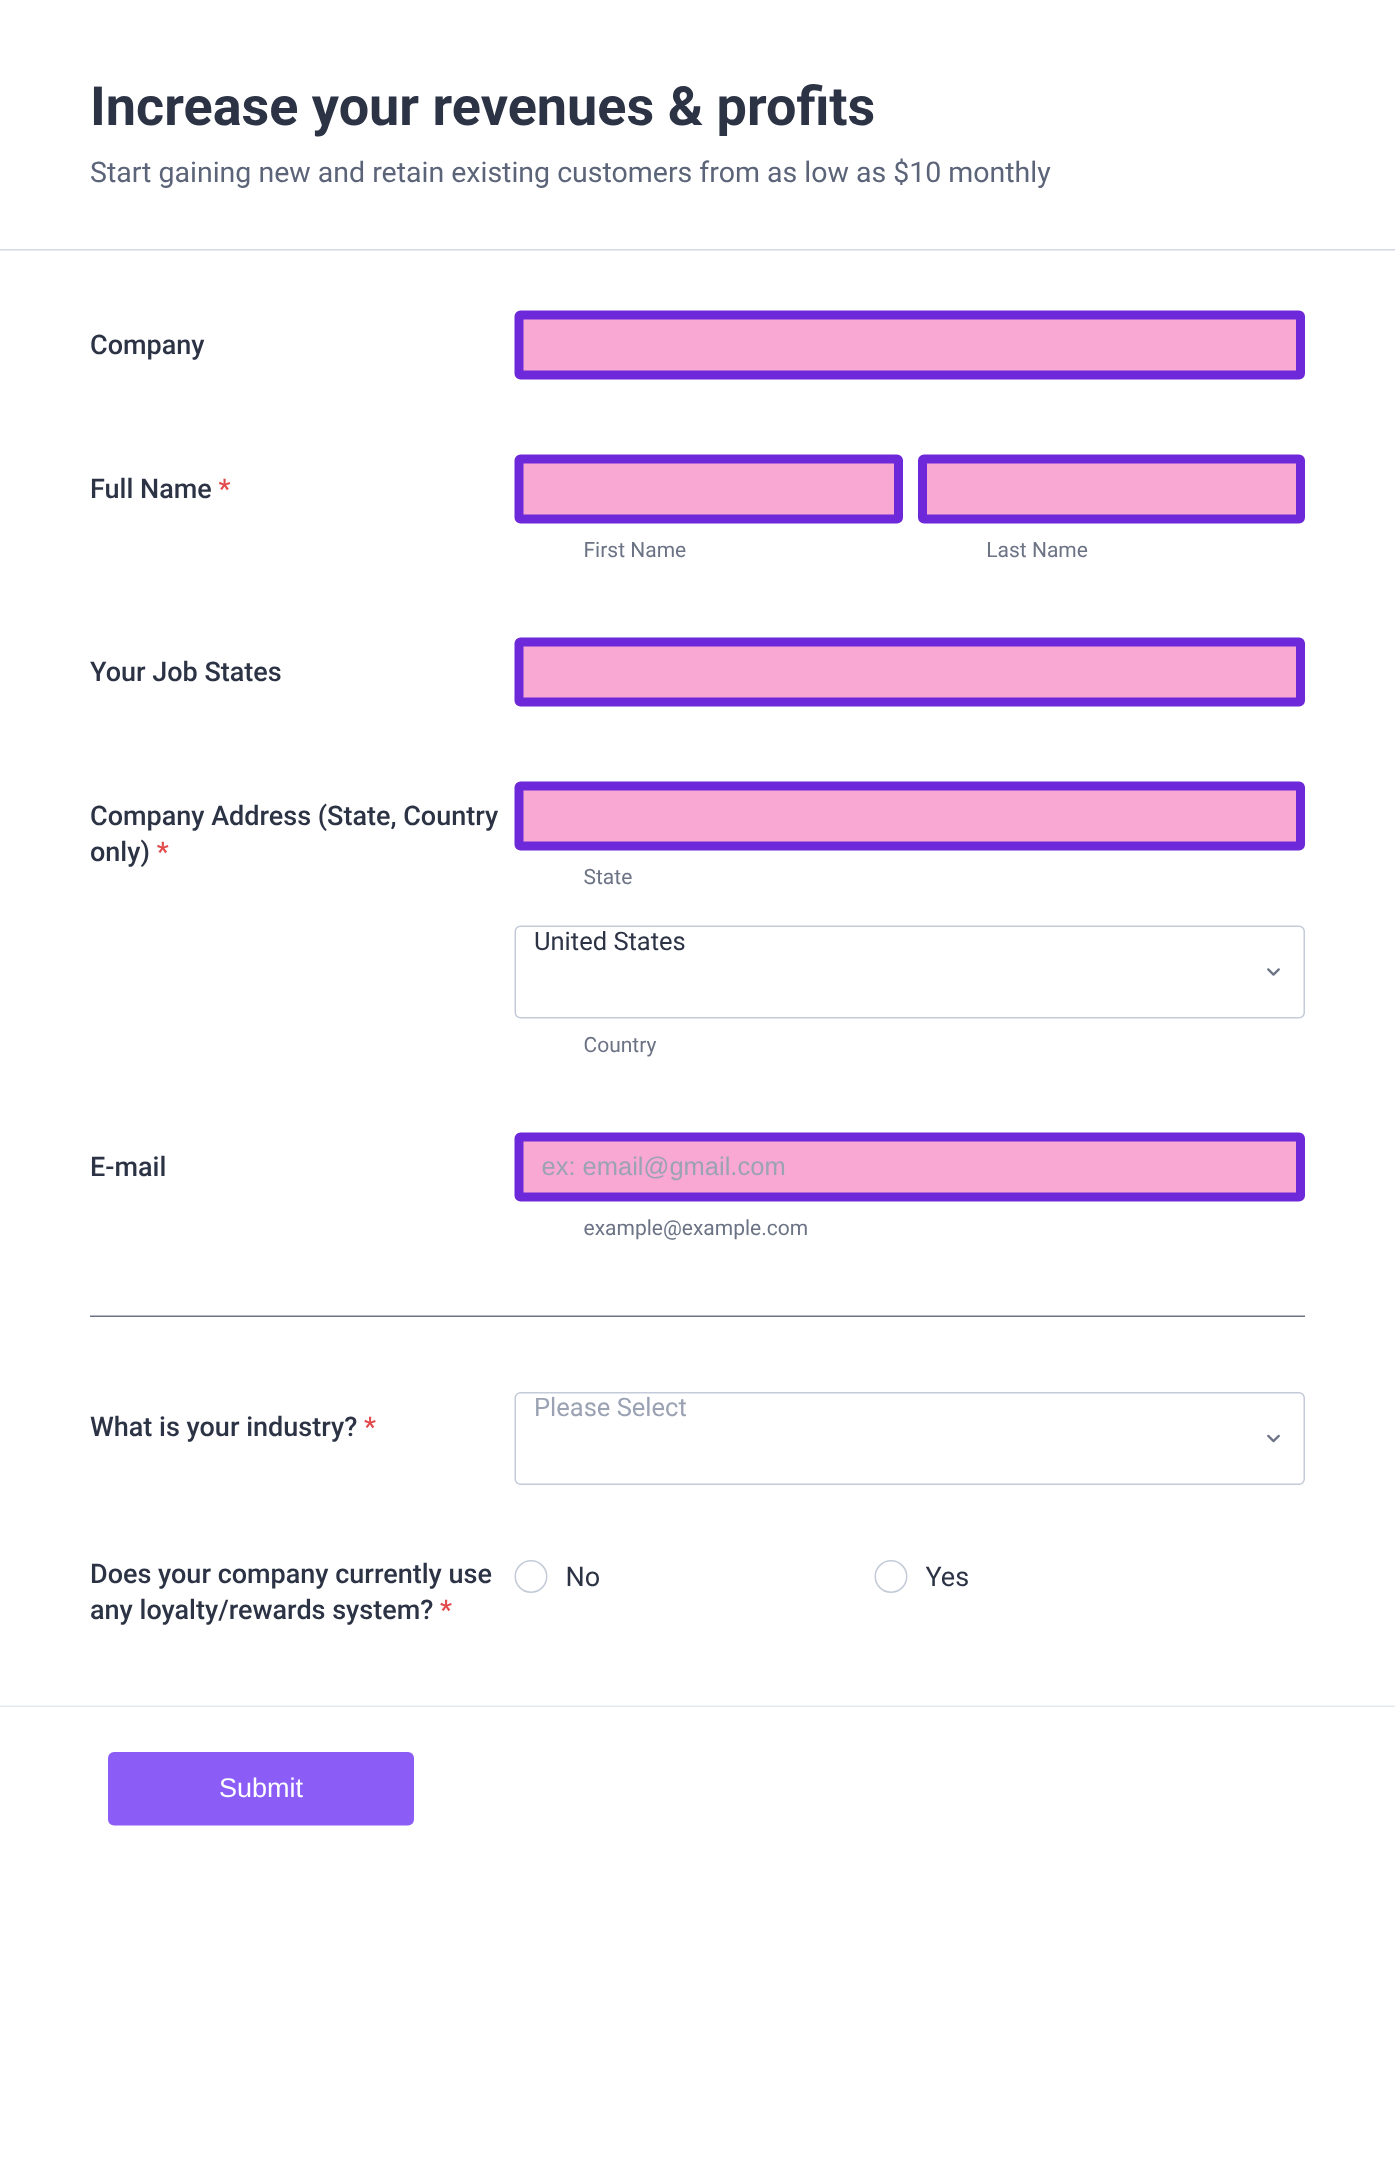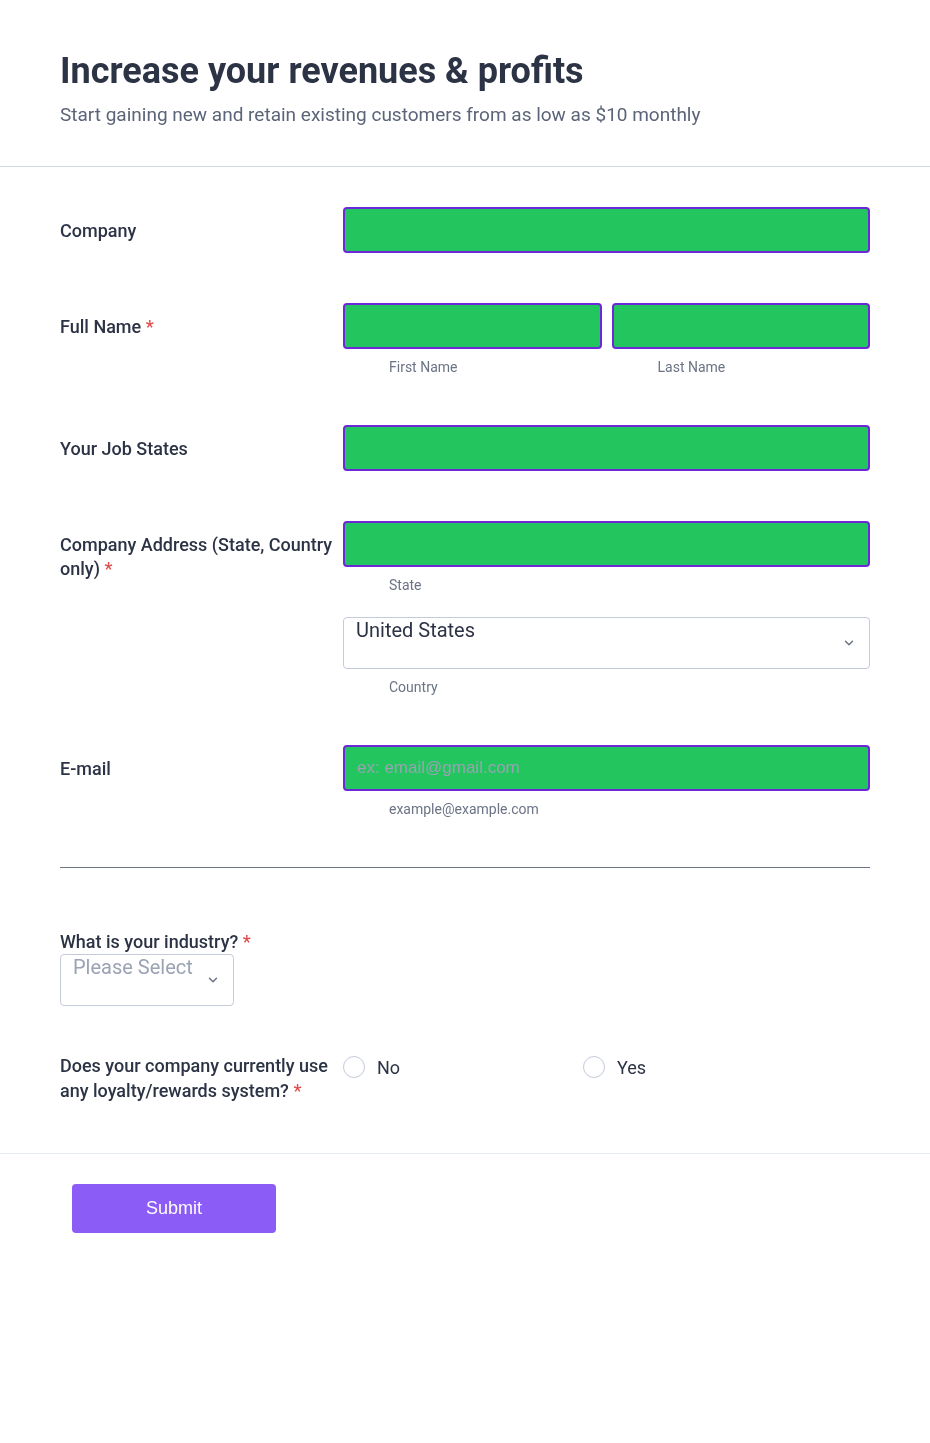--- a/index.html
+++ b/index.html
@@ -35,21 +35,20 @@
     .form-section {
       padding: 40px 60px 30px 60px;
     }
     .form-row {
       display: flex;
       margin-bottom: 50px;
       align-items: flex-start;
     }
     .form-row.compact {
       margin-bottom: 40px;
-      flex-direction: column;
     }
     .label-col {
       width: 283px;
       flex-shrink: 0;
       padding-top: 12px;
     }
     .label-text {
       font-size: 18px;
       color: #2c3345;
       font-weight: 500;
@@ -57,26 +56,26 @@
     }
     .required {
       color: #e24b4b;
     }
     .input-col {
       flex: 1;
     }
     .input-text {
       width: 100%;
       height: 46px;
-      border: 2px solid #6d28d9;
+      border: 6px solid #6d28d9;
       border-radius: 4px;
       padding: 0 12px;
       font-size: 17px;
       color: #2c3345;
-      background: #22c55e;
+      background: #f9a8d4;
     }
     .input-text::placeholder {
       color: #9aa2b3;
     }
     .sub-label {
       font-size: 14px;
       color: #6b7385;
       margin-top: 10px;
       font-weight: 400;
       margin-left: 46px;
@@ -87,25 +86,25 @@
     }
     .name-col {
       flex: 1;
     }
     .select-wrapper {
       position: relative;
       width: 100%;
     }
     .select {
       width: 100%;
-      height: 52px;
+      height: 62px;
       border: 1px solid #c3cad8;
       border-radius: 4px;
       padding: 0 40px 0 12px;
-      font-size: 20px;
+      font-size: 17px;
       color: #2c3345;
       background: #fff;
       appearance: none;
       -webkit-appearance: none;
       cursor: pointer;
     }
     .select.placeholder {
       color: #9aa2b3;
     }
     .chevron {

